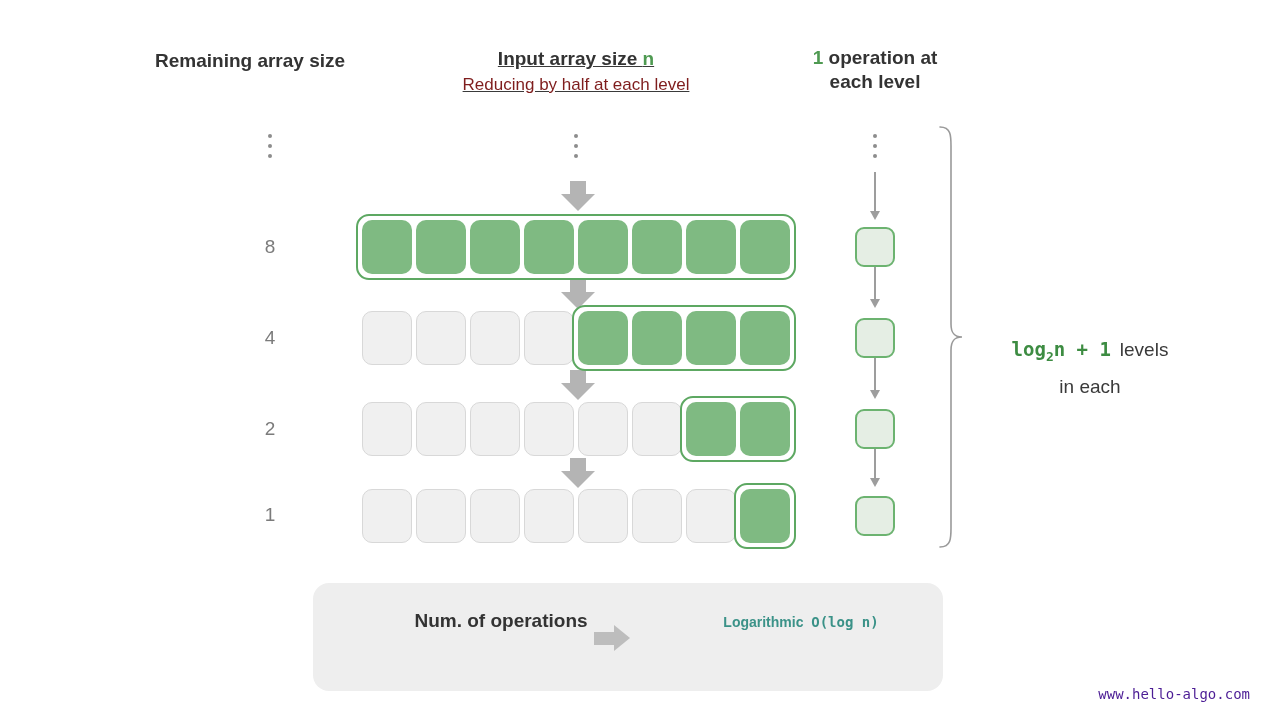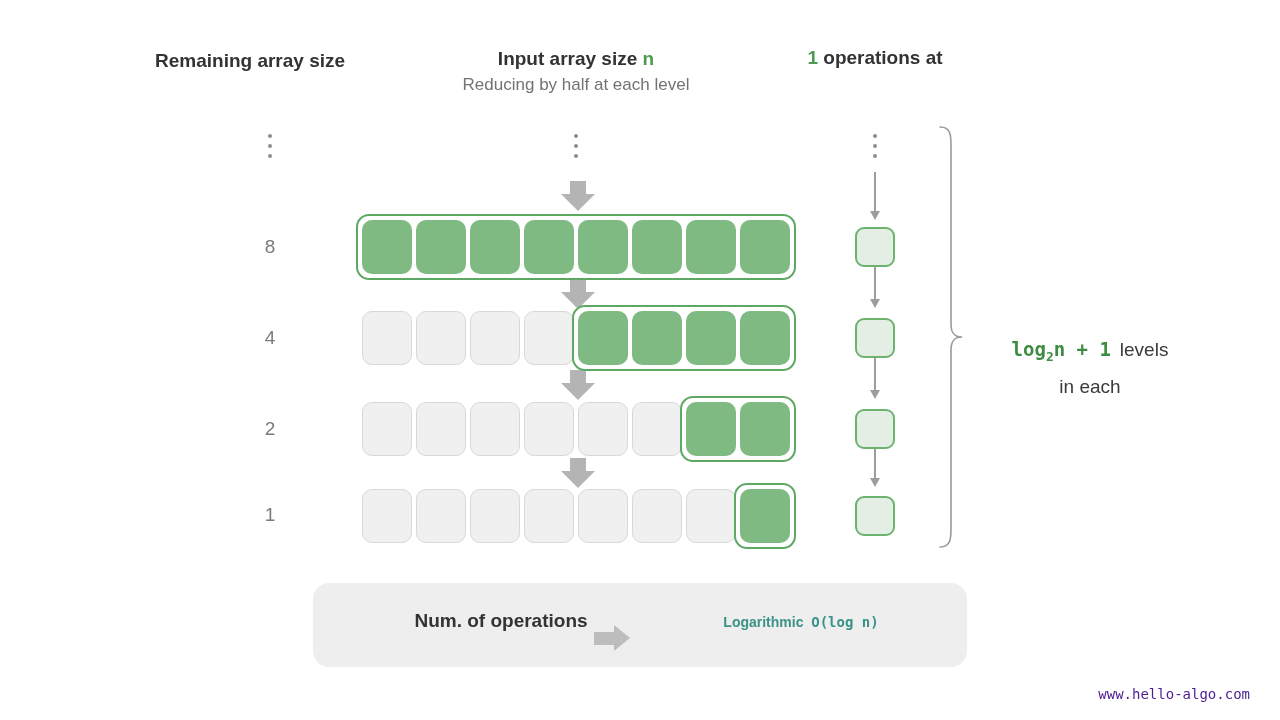--- a/index.html
+++ b/index.html
@@ -23,30 +23,31 @@
     font-size: 19px;
     font-weight: bold;
     color: #333333;
     white-space: nowrap;
   }
   .hdr-mid {
     position: absolute;
     left: 380px; top: 46px;
     width: 392px;
     text-align: center;
+    text-decoration: underline;
   }
   .hdr-mid-title {
     font-size: 19px;
     font-weight: bold;
     color: #333333;
     line-height: 26px;
   }
   .hdr-mid-sub {
     font-size: 17px;
-    color: #737373;
+    color: #7f1d1d;
     line-height: 26px;
   }
   .hdr-right {
     position: absolute;
     left: 780px; top: 46px;
     width: 190px;
     text-align: center;
     font-size: 19px;
     font-weight: bold;
     color: #333333;
@@ -184,24 +185,23 @@
     font-size: 19px;
     color: #3a3a3a;
   }
   .brace-note sub { font-size: 13px; }
 
   
   .summary {
     position: absolute;
     left: 313px; top: 583px;
     width: 630px;
-    height: 84px;
+    height: 108px;
     background: #eeeeee;
     border-radius: 16px;
-    padding-left: 24px;
   }
   .sum-col {
     position: absolute;
     top: 22px;
     text-align: center;
   }
   .sum-col.left  { left: 30px;  width: 316px; }
   .sum-col.right { left: 370px; width: 236px; }
   .sum-title {
     font-size: 19px;
@@ -259,21 +259,22 @@
 <body>
 
 <div class="hdr-left">Remaining array size</div>
 
 <div class="hdr-mid">
   <div class="hdr-mid-title"><span>Input array size </span><span class="g">n</span></div>
   <div class="hdr-mid-sub">Reducing by half at each level</div>
 </div>
 
 <div class="hdr-right">
-  <div><span class="g">1</span><span> operations at</span></div>
+  <div><span class="g">1</span><span> operation at</span></div>
+  <div>each level</div>
 </div>
 
 <div class="dots" style="left:265px; top:134px;">
     <i></i>
     <i></i>
     <i></i>
   </div>
 <div class="dots" style="left:571px; top:134px;">
     <i></i>
     <i></i>

